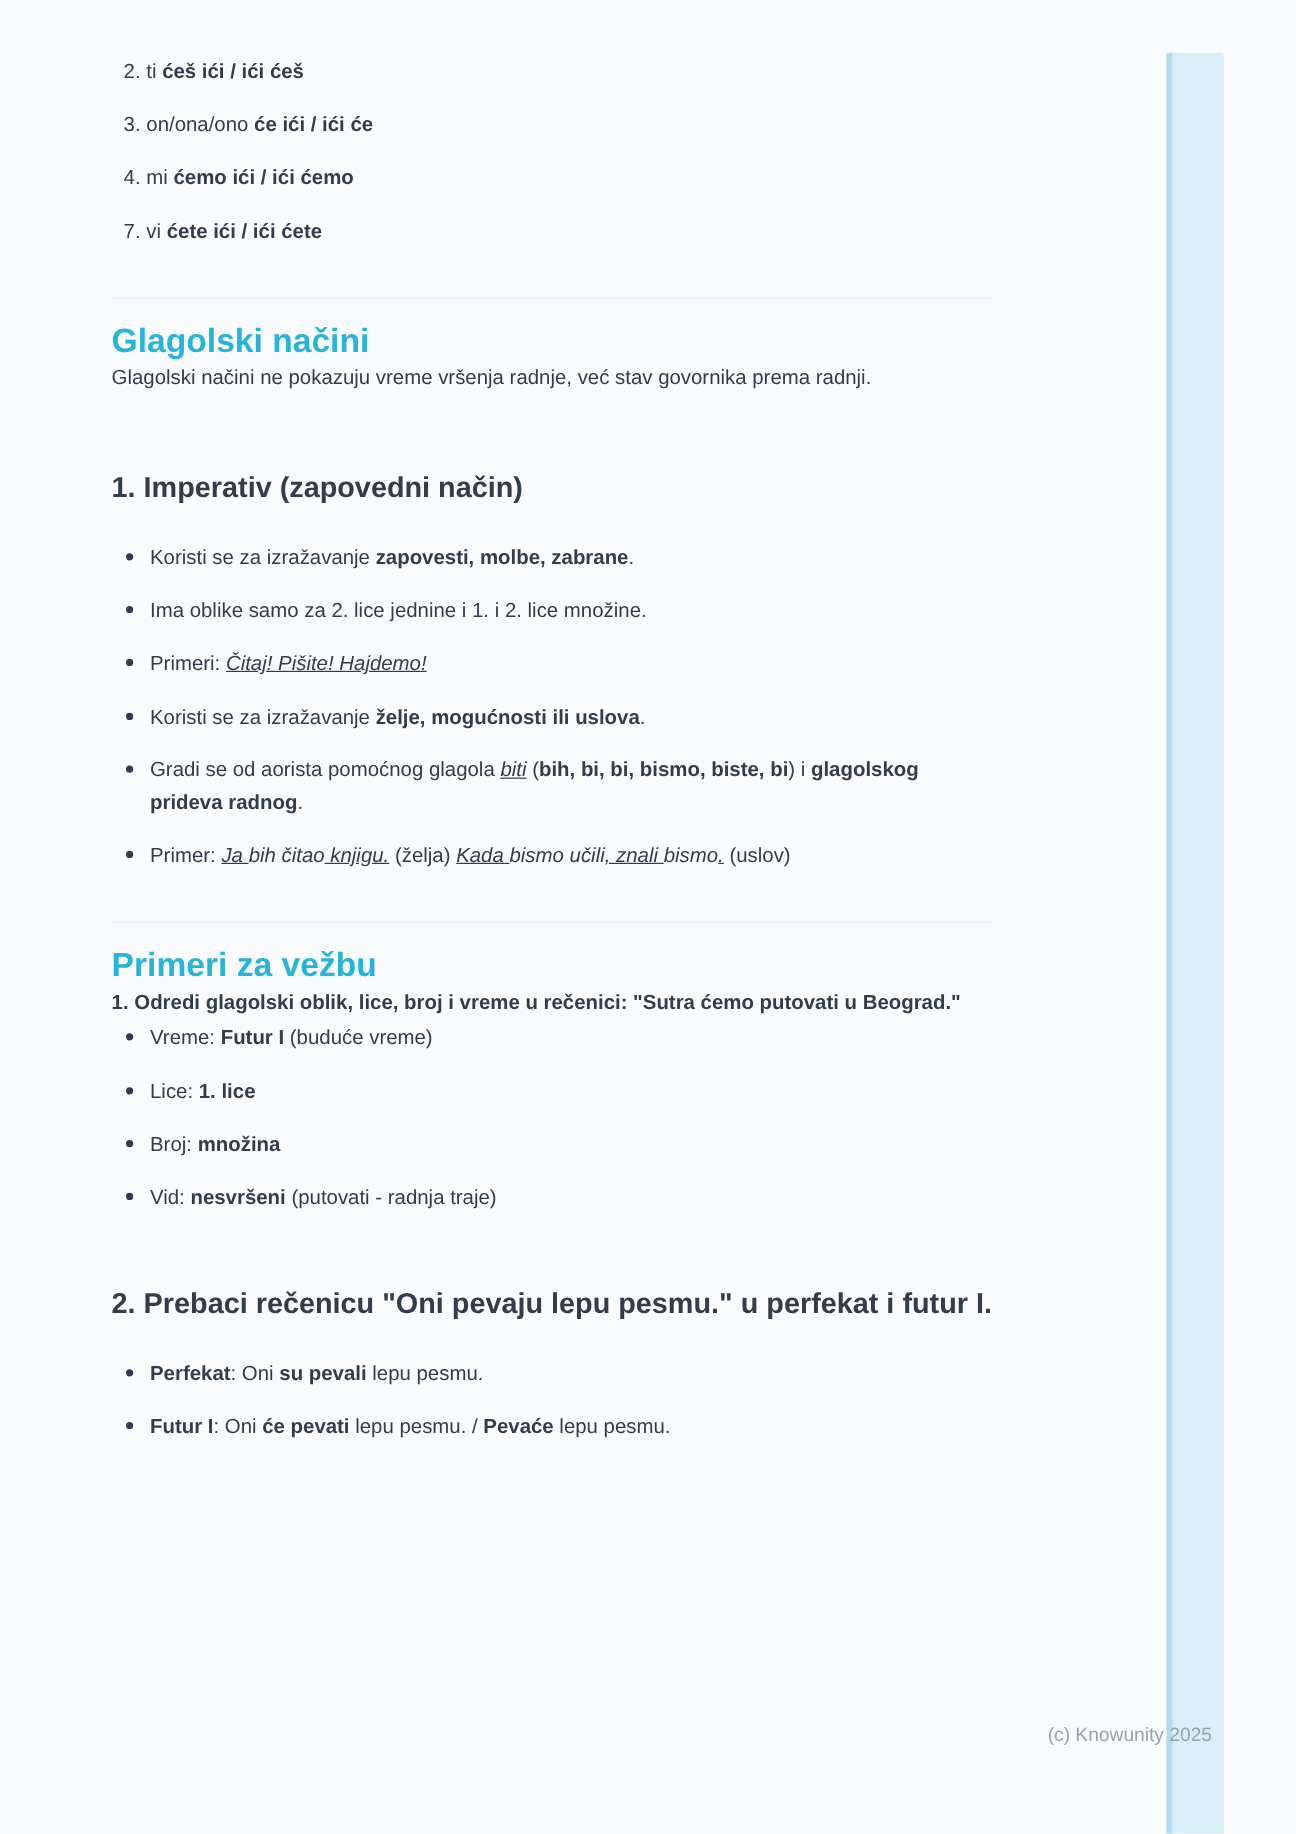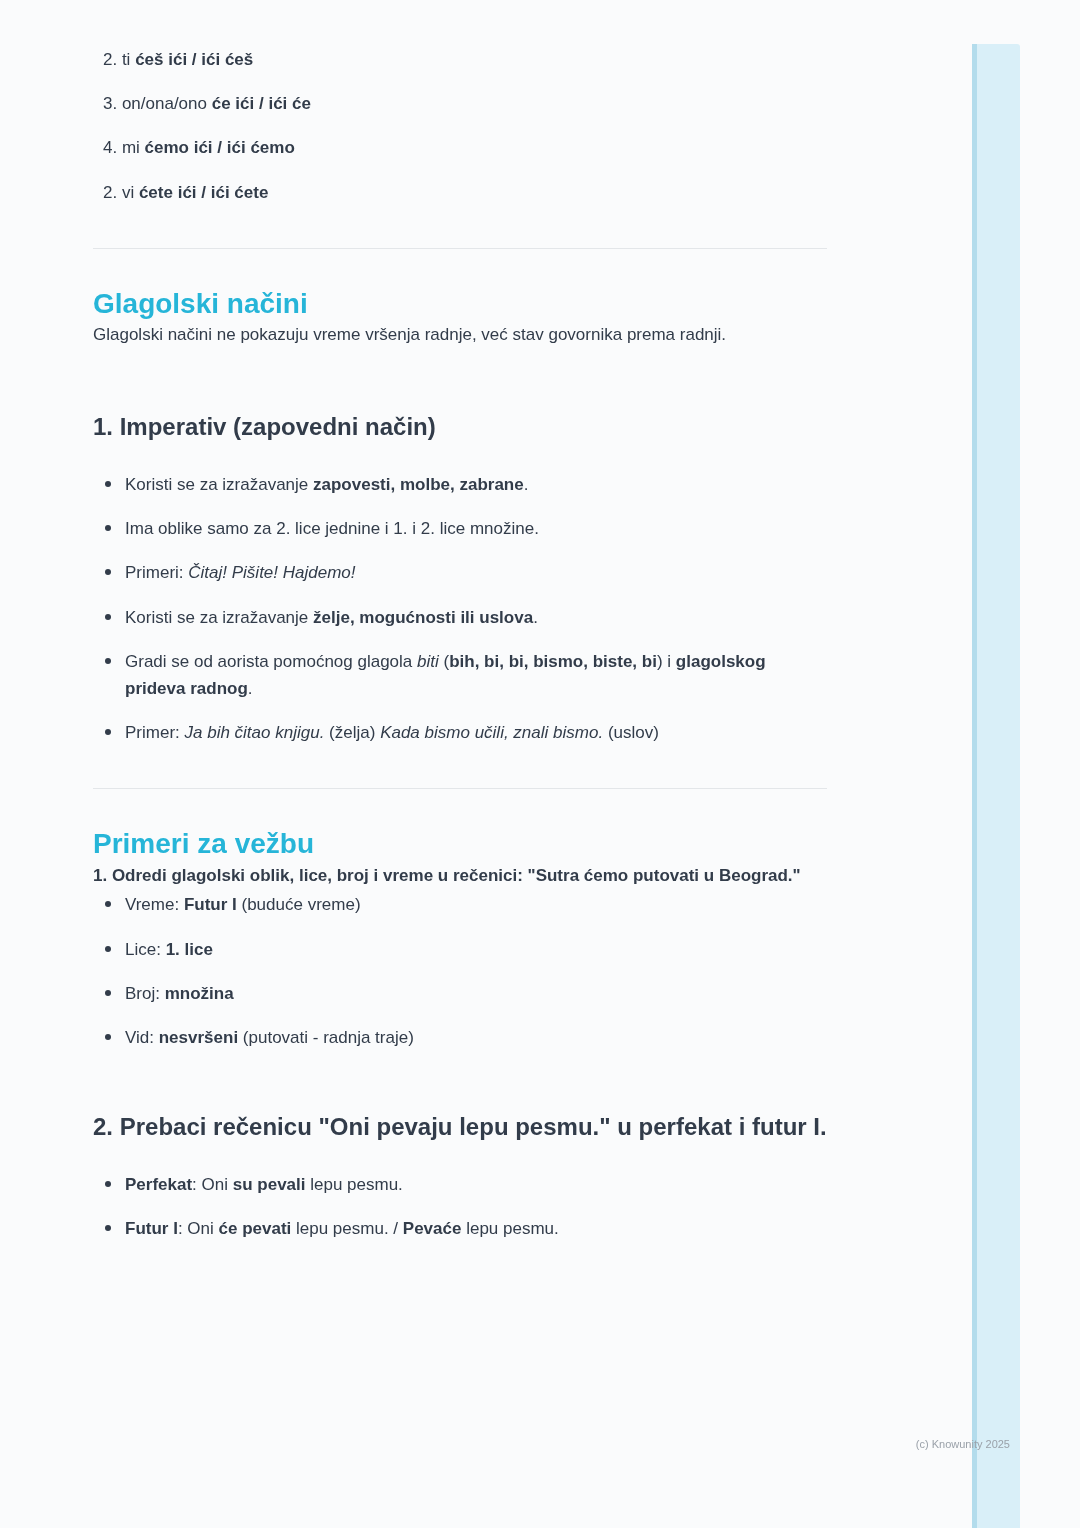--- a/index.html
+++ b/index.html
@@ -56,21 +56,21 @@
   .divider {
     border: none;
     border-top: 1px solid var(--divider, #e3e6e9);
     margin-top: 42px;
   }
 
   .heading {
     font-size: 28px;
     font-weight: 700;
     color: var(--accent, #26b5d8);
-    margin-top: 38px;
+    margin-top: 18px;
     line-height: 1.2;
   }
 
   .para {
     font-size: 17px;
     line-height: 1.8;
   }
 
   .justify { text-align: justify; }
 
@@ -93,45 +93,45 @@
     position: absolute;
     left: 12px;
     top: 10px;
     width: 6px;
     height: 6px;
     border-radius: 50%;
     background: var(--text, #323c4a);
   }
 
   .b  { font-weight: 700; }
-  .i  { font-style: italic; }
+  .i  { font-style: italic; text-decoration: underline; }
   .bi { font-weight: 400; font-style: italic; margin-top: 40px; }
 
   .footer {
     position: absolute;
     top: 1438px;
     right: 70px;
-    font-size: 11px;
+    font-size: 16px;
     color: var(--muted, #9aa1a9);
     z-index: 2;
     text-align: center;
   }
 </style>
 </head>
 <body>
 
 <div class="edge-strip">
   <div class="edge-strip-line"></div>
 </div>
 
 <main class="content">
     <p class="numitem"><span>2. ti </span><span class="b">ćeš ići / ići ćeš</span></p>
     <p class="numitem"><span>3. on/ona/ono </span><span class="b">će ići / ići će</span></p>
     <p class="numitem"><span>4. mi </span><span class="b">ćemo ići / ići ćemo</span></p>
-    <p class="numitem"><span>2. vi </span><span class="b">ćete ići / ići ćete</span></p>
+    <p class="numitem"><span>7. vi </span><span class="b">ćete ići / ići ćete</span></p>
     <hr class="divider">
     <h2 class="heading">Glagolski načini</h2>
     <p class="para justify"><span>Glagolski načini ne pokazuju vreme vršenja radnje, već stav govornika prema radnji.</span></p>
     <p class="subheading"><span>1. Imperativ (zapovedni način)</span></p>
     <div class="bullet"><span class="dot"></span><span class="bullet-text"><span>Koristi se za izražavanje </span><span class="b">zapovesti, molbe, zabrane</span><span>.</span></span></div>
     <div class="bullet"><span class="dot"></span><span class="bullet-text"><span>Ima oblike samo za 2. lice jednine i 1. i 2. lice množine.</span></span></div>
     <div class="bullet"><span class="dot"></span><span class="bullet-text"><span>Primeri: </span><span class="i">Čitaj! Pišite! Hajdemo!</span></span></div>
     <div class="bullet"><span class="dot"></span><span class="bullet-text"><span>Koristi se za izražavanje </span><span class="b">želje, mogućnosti ili uslova</span><span>.</span></span></div>
     <div class="bullet"><span class="dot"></span><span class="bullet-text"><span>Gradi se od aorista pomoćnog glagola </span><span class="i">biti</span><span> (</span><span class="b">bih, bi, bi, bismo, biste, bi</span><span>) i </span><span class="b">glagolskog prideva radnog</span><span>.</span></span></div>
     <div class="bullet"><span class="dot"></span><span class="bullet-text"><span>Primer: </span><span class="i">Ja </span><span class="bi">bih čitao</span><span class="i"> knjigu.</span><span> (želja) </span><span class="i">Kada </span><span class="bi">bismo učili</span><span class="i">, znali </span><span class="bi">bismo</span><span class="i">.</span><span> (uslov)</span></span></div>

